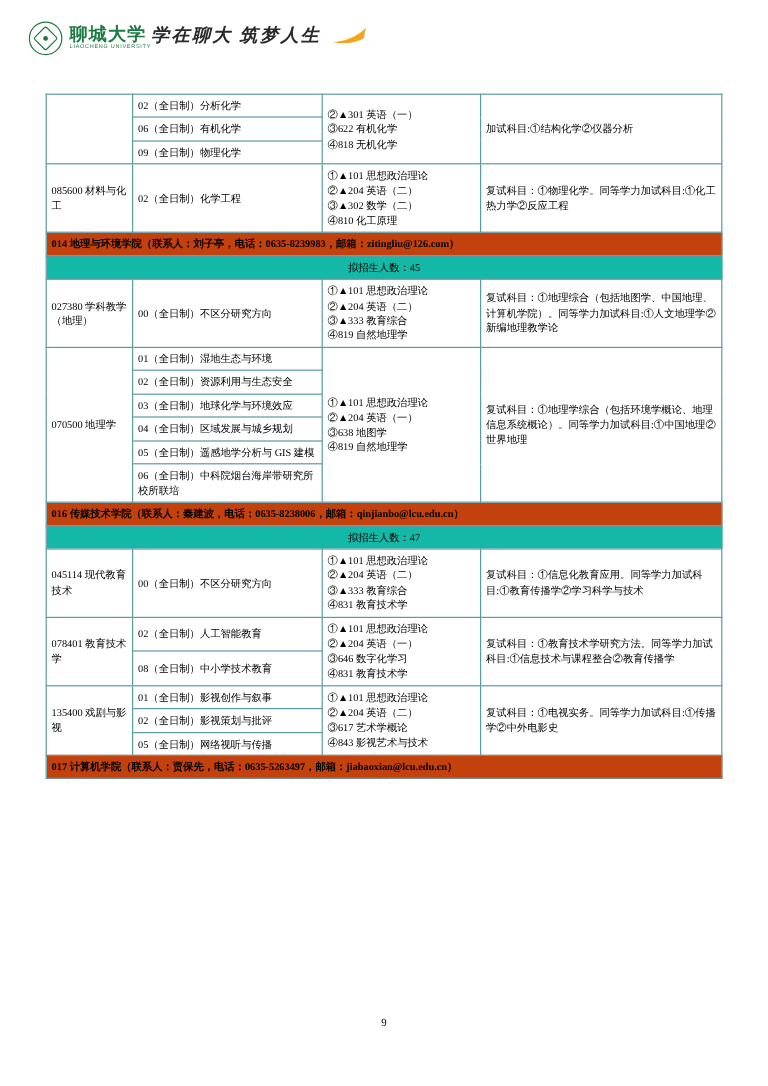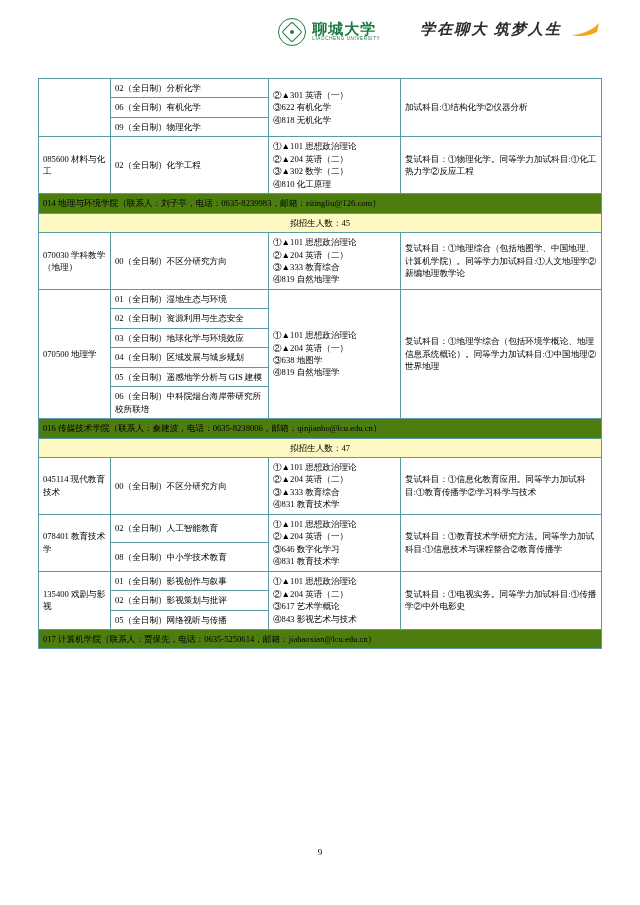--- a/index.html
+++ b/index.html
@@ -24,21 +24,21 @@
   }
 
   
   .header {
     position: relative;
     height: 62px;
     padding: 18px 40px 0 24px;
     box-sizing: border-box;
     display: flex;
     align-items: flex-start;
-    justify-content: flex-end;
+    justify-content: flex-start;
   }
   .logo-wrap {
     display: flex;
     align-items: center;
     gap: 6px;
   }
   .logo-mark {
     width: 26px;
     height: 26px;
     border-radius: 50%;
@@ -84,21 +84,20 @@
     font-size: 4.6px;
     color: #1f7a43;
     letter-spacing: 0.6px;
     font-family: "Liberation Sans", sans-serif;
   }
   .slogan {
     display: flex;
     align-items: center;
     gap: 8px;
     margin-top: 2px;
-    margin-left: 40px;
   }
   .slogan-text {
     font-size: 15px;
     color: #2a2a2a;
     font-family: "Liberation Serif", serif;
     letter-spacing: 2px;
     font-style: italic;
     font-weight: bold;
   }
   .slogan-swoosh {
@@ -129,28 +128,28 @@
   .col-major   { width: 72px; text-align: center; }
   .col-dir     { width: 158px; }
   .col-subj    { width: 132px; }
   .col-remark  { width: auto; }
 
   td.center { }
   td.mid { vertical-align: middle; }
   td.top { vertical-align: top; }
 
   .sec-row td {
-    background: #4d7c0f;
-    font-weight: normal;
+    background: #c2410c;
+    font-weight: bold;
     padding: 4px 6px;
     font-size: 8.6px;
     margin-top: 26px;
   }
   .sec-sub td {
-    background: #fef9c3;
+    background: #14b8a6;
     text-align: center;
     padding: 3px 6px;
     font-size: 8.6px;
   }
 
   
   .page-number {
     position: absolute;
     bottom: 48px;
     left: 0;
@@ -220,21 +219,21 @@
         </tr>
 
         <tr class="sec-row">
           <td colspan="4">014 地理与环境学院（联系人：刘子亭，电话：0635-8239983，邮箱：zitingliu@126.com）</td>
         </tr>
         <tr class="sec-sub">
           <td colspan="4">拟招生人数：45</td>
         </tr>
 
         <tr>
-          <td class="center mid" style="white-space:pre-line">070030 学科教学（地理）</td>
+          <td class="center mid" style="white-space:pre-line">027380 学科教学（地理）</td>
           <td class="mid">00（全日制）不区分研究方向</td>
           <td class="top" style="white-space:pre-line">①▲101 思想政治理论
 ②▲204 英语（二）
 ③▲333 教育综合
 ④819 自然地理学</td>
           <td class="top">复试科目：①地理综合（包括地图学、中国地理、计算机学院）。同等学力加试科目:①人文地理学②新编地理教学论</td>
         </tr>
 
         <tr>
           <td class="center mid" rowspan="6" style="white-space:pre-line">070500 地理学</td>
@@ -301,21 +300,21 @@
           <td class="mid" rowspan="3">复试科目：①电视实务。同等学力加试科目:①传播学②中外电影史</td>
         </tr>
         <tr>
           <td>02（全日制）影视策划与批评</td>
         </tr>
         <tr>
           <td>05（全日制）网络视听与传播</td>
         </tr>
 
         <tr class="sec-row">
-          <td colspan="4">017 计算机学院（联系人：贾保先，电话：0635-5250614，邮箱：jiabaoxian@lcu.edu.cn）</td>
+          <td colspan="4">017 计算机学院（联系人：贾保先，电话：0635-5263497，邮箱：jiabaoxian@lcu.edu.cn）</td>
         </tr>
 
       </tbody>
     </table>
   </div>
 
   <div class="page-number">9</div>
 </div>
 
 </body></html>

